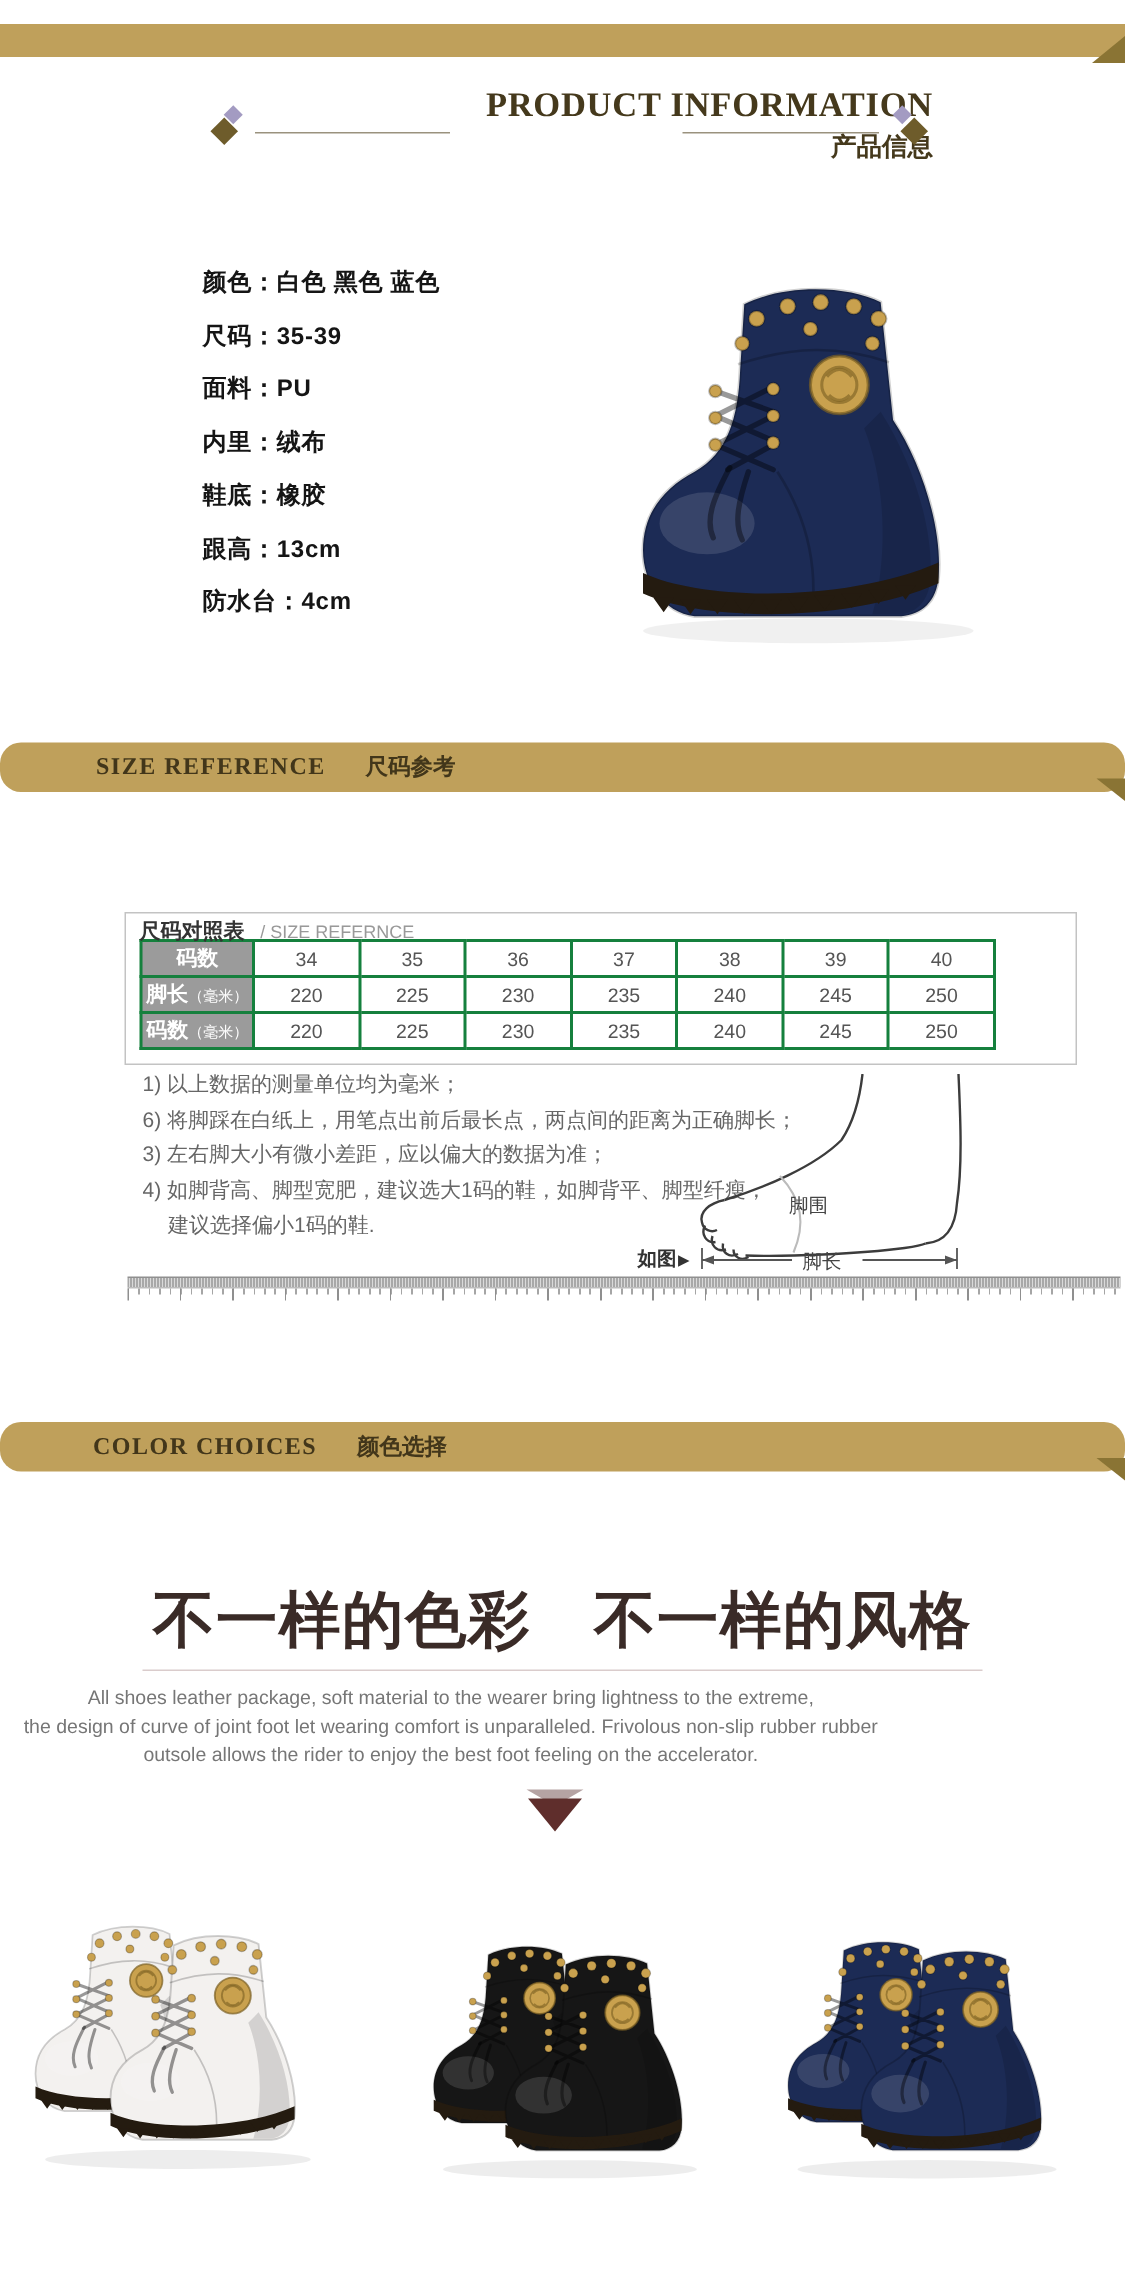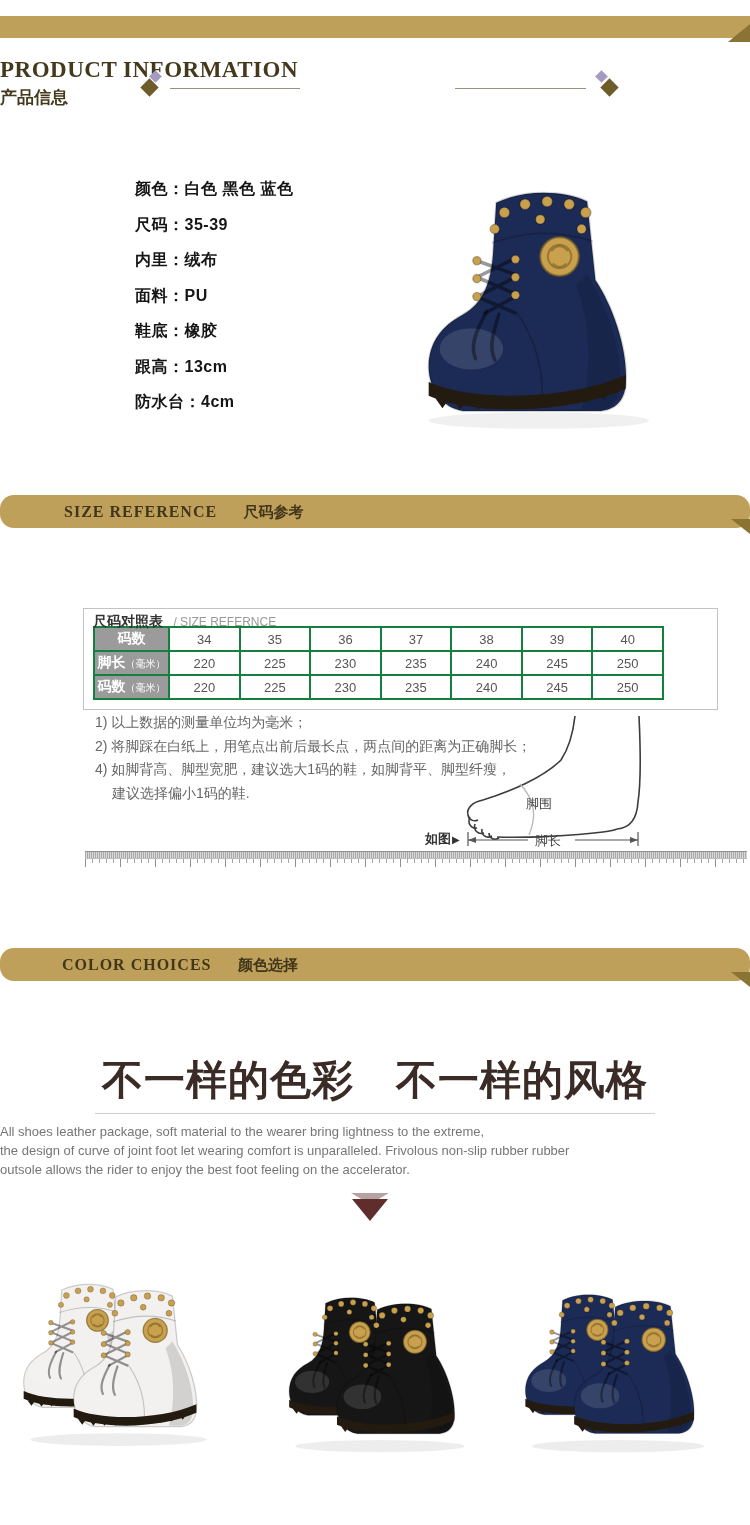--- a/index.html
+++ b/index.html
@@ -15,21 +15,21 @@
   .section-ribbon{height:33px;line-height:33px;border-radius:14px;}
   .section-ribbon .fold{bottom:-6px;border-top:15px solid #8a7434;border-left:19px solid transparent;}
   .size-ribbon{top:495px;}
   .color-ribbon{top:948px;}
   .ribbon-label{padding-left:64px;color:#42361a;}
   .ribbon-en{font-family:"Liberation Serif","DejaVu Serif",serif;font-weight:bold;font-size:16px;letter-spacing:1px;}
   .ribbon-zh{font-size:15px;margin-left:22px;font-weight:bold;}
   .color-ribbon .ribbon-label{padding-left:62px;}
 
   
-  .pi-header{position:absolute;top:57px;left:0;width:622px;text-align:left;color:#45391c;}
+  .pi-header{position:absolute;top:57px;left:0;width:622px;text-align:right;color:#45391c;}
   .pi-en{font-family:"Liberation Serif","DejaVu Serif",serif;font-weight:bold;font-size:23px;letter-spacing:0.5px;}
   .pi-zh{font-size:17px;font-weight:bold;margin-top:3px;}
   .h-line{position:absolute;height:1px;background:#9a927e;top:88px;}
   .h-line.left{left:170px;width:130px;}
   .h-line.right{left:455px;width:131px;}
   .dia{position:absolute;transform:rotate(45deg);}
   .dia.light{width:9px;height:9px;background:#a39bc2;}
   .dia.dark{width:13px;height:13px;background:#6e5c2b;}
   .dia.l1{left:151px;top:72px;}
   .dia.l2{left:143px;top:81px;}
@@ -67,21 +67,21 @@
   .ruler-ticks{height:8px;background-image:
       repeating-linear-gradient(90deg,#8f8f8f 0 1px,transparent 1px 35px),
       repeating-linear-gradient(90deg,#a5a5a5 0 1px,transparent 1px 7px);
       background-size:auto 8px,auto 4px;background-repeat:repeat-x;background-position:left top;}
 
   
   .slogan{position:absolute;top:1053px;left:0;width:750px;text-align:center;
           font-family:"Liberation Serif","DejaVu Serif",serif;font-weight:bold;
           font-size:41px;color:#3a2b27;letter-spacing:1px;}
   .slogan-divider{position:absolute;left:95px;top:1113px;width:560px;height:1px;background:#dacccc;}
-  .desc{position:absolute;top:1122px;left:0;width:601px;text-align:left;
+  .desc{position:absolute;top:1122px;left:0;width:601px;text-align:center;
         font-size:13px;color:#767676;line-height:19px;}
   .tri{position:absolute;width:0;height:0;}
   .tri.light{left:351px;top:1193px;border-left:19px solid transparent;border-right:19px solid transparent;border-top:11px solid #b5a3a3;}
   .tri.dark{left:352px;top:1199px;border-left:18px solid transparent;border-right:18px solid transparent;border-top:22px solid #5f2e2c;}
 
   
   .pair-svg{position:absolute;}
   .pair-white{left:12px;top:1272px;width:206px;height:178px;}
   .pair-black{left:278px;top:1286px;width:197px;height:170px;}
   .pair-navy{left:514px;top:1283px;width:201px;height:173px;}
@@ -136,22 +136,22 @@
 <div class="h-line left" data-interactable="false"></div>
 <div class="h-line right" data-interactable="false"></div>
 <div class="dia light l1" data-interactable="false"></div>
 <div class="dia dark l2" data-interactable="false"></div>
 <div class="dia light r1" data-interactable="false"></div>
 <div class="dia dark r2" data-interactable="false"></div>
 
 <ul class="spec-list" data-interactable="false">
   <li data-interactable="false">颜色：白色  黑色 蓝色</li>
   <li data-interactable="false">尺码：35-39</li>
+  <li data-interactable="false">面料：PU</li>
   <li data-interactable="false">内里：绒布</li>
-  <li data-interactable="false">面料：PU</li>
   <li data-interactable="false">鞋底：橡胶</li>
   <li data-interactable="false">跟高：13cm</li>
   <li data-interactable="false">防水台：4cm</li>
 </ul>
 
 <svg class="hero-svg" viewBox="0 0 180 185" data-interactable="false">
   <ellipse cx="95" cy="176" rx="80" ry="6" fill="#000" fill-opacity=".06"></ellipse>
   <g color="#c9a14e">
     <g fill="#1c2b55">
       <use href="#boot-shape"></use>
@@ -203,21 +203,22 @@
       <td data-interactable="false">240</td>
       <td data-interactable="false">245</td>
       <td data-interactable="false">250</td>
     </tr>
   </tbody>
     </table>
 </div>
 
 <div class="notes" data-interactable="false">
   <div data-interactable="false">1) 以上数据的测量单位均为毫米；</div>
-  <div data-interactable="false">2) 将脚踩在白纸上，用笔点出前后最长点，两点间的距离为正确脚长；</div>
+  <div data-interactable="false">6) 将脚踩在白纸上，用笔点出前后最长点，两点间的距离为正确脚长；</div>
+  <div data-interactable="false">3) 左右脚大小有微小差距，应以偏大的数据为准；</div>
   <div data-interactable="false">4) 如脚背高、脚型宽肥，建议选大1码的鞋，如脚背平、脚型纤瘦，</div>
   <div class="indent" data-interactable="false">建议选择偏小1码的鞋.</div>
 </div>
 
 <svg class="foot-svg" viewBox="0 0 242 132" data-interactable="false">
   <g fill="none" stroke="#3c3c3c" stroke-width="1.6">
     <path d="M152,0 C150,18 146,32 138,44 C120,62 86,76 60,84"></path>
     <path d="M216,0 C217,24 219,60 215,86 C214,102 208,112 194,113"></path>
     <path d="M60,84 C50,86 43,92 45,99 C46,104 51,106 55,104"></path>
     <path d="M47,101 C44,107 48,113 54,112"></path>

